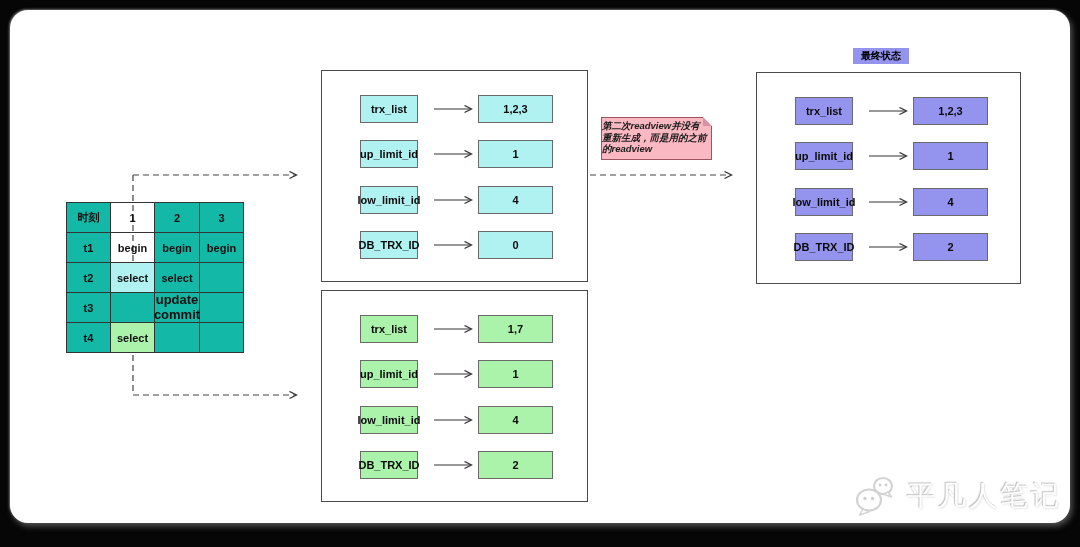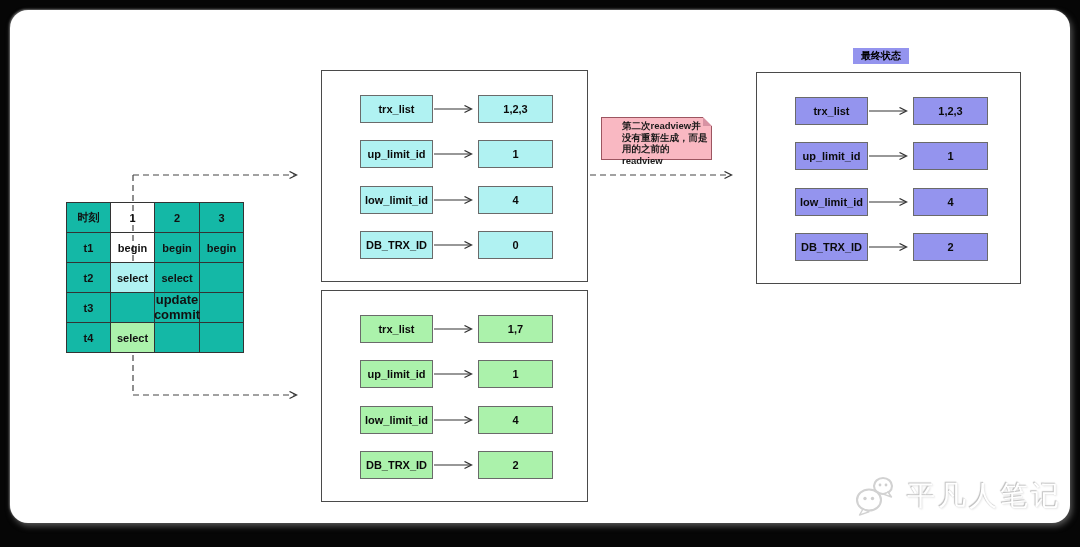--- a/index.html
+++ b/index.html
@@ -34,36 +34,36 @@
   .cell.pre{white-space:pre-line;line-height:1.12;font-size:13px;}
 
   
   .regbox{position:absolute;z-index:2;border:1px solid #4a4a4a;background:#fff;margin-left:16px;}
   .regbox svg.arrows{position:absolute;left:0;top:0;}
   .slot{
     position:absolute;height:28px;box-sizing:border-box;border:1px solid #6a6a6a;
     display:flex;align-items:center;justify-content:center;
     font-size:11px;font-weight:bold;color:#0a0a0a;
   }
-  .slot.label{left:38px;width:73px;}
+  .slot.label{left:38px;width:58px;}
   .slot.value{left:156px;width:75px;}
   .cyan .slot{background:#b0f2f2;}
   .green .slot{background:#abf2ab;}
   .purple .slot{background:#9494ee;}
   .badge{
     position:absolute;left:96px;top:-25px;width:56px;height:16px;
     background:#9494ee;display:flex;align-items:center;justify-content:center;
     font-size:10px;font-weight:bold;color:#000;
   }
 
   
   .note{
     position:absolute;left:601px;top:117px;width:111px;height:43px;z-index:3;
     box-sizing:border-box;background:#f9b8c2;border:1px solid #9c5560;
-    padding:2px 3px 2px 20px;font-size:9.5px;line-height:1.22;font-weight:bold;color:#1a1a1a;
+    padding:2px 3px 2px 0;font-size:9.5px;line-height:1.22;font-weight:bold;color:#1a1a1a;font-style:italic;
   }
   .note .fold{
     position:absolute;top:-1px;right:-1px;width:0;height:0;
     border-top:9px solid #ffffff;border-left:9px solid #d793a3;
   }
 
   
   .watermark{
     position:absolute;left:854px;top:472px;height:48px;z-index:5;
     display:flex;align-items:center;gap:7px;justify-content:space-between;

